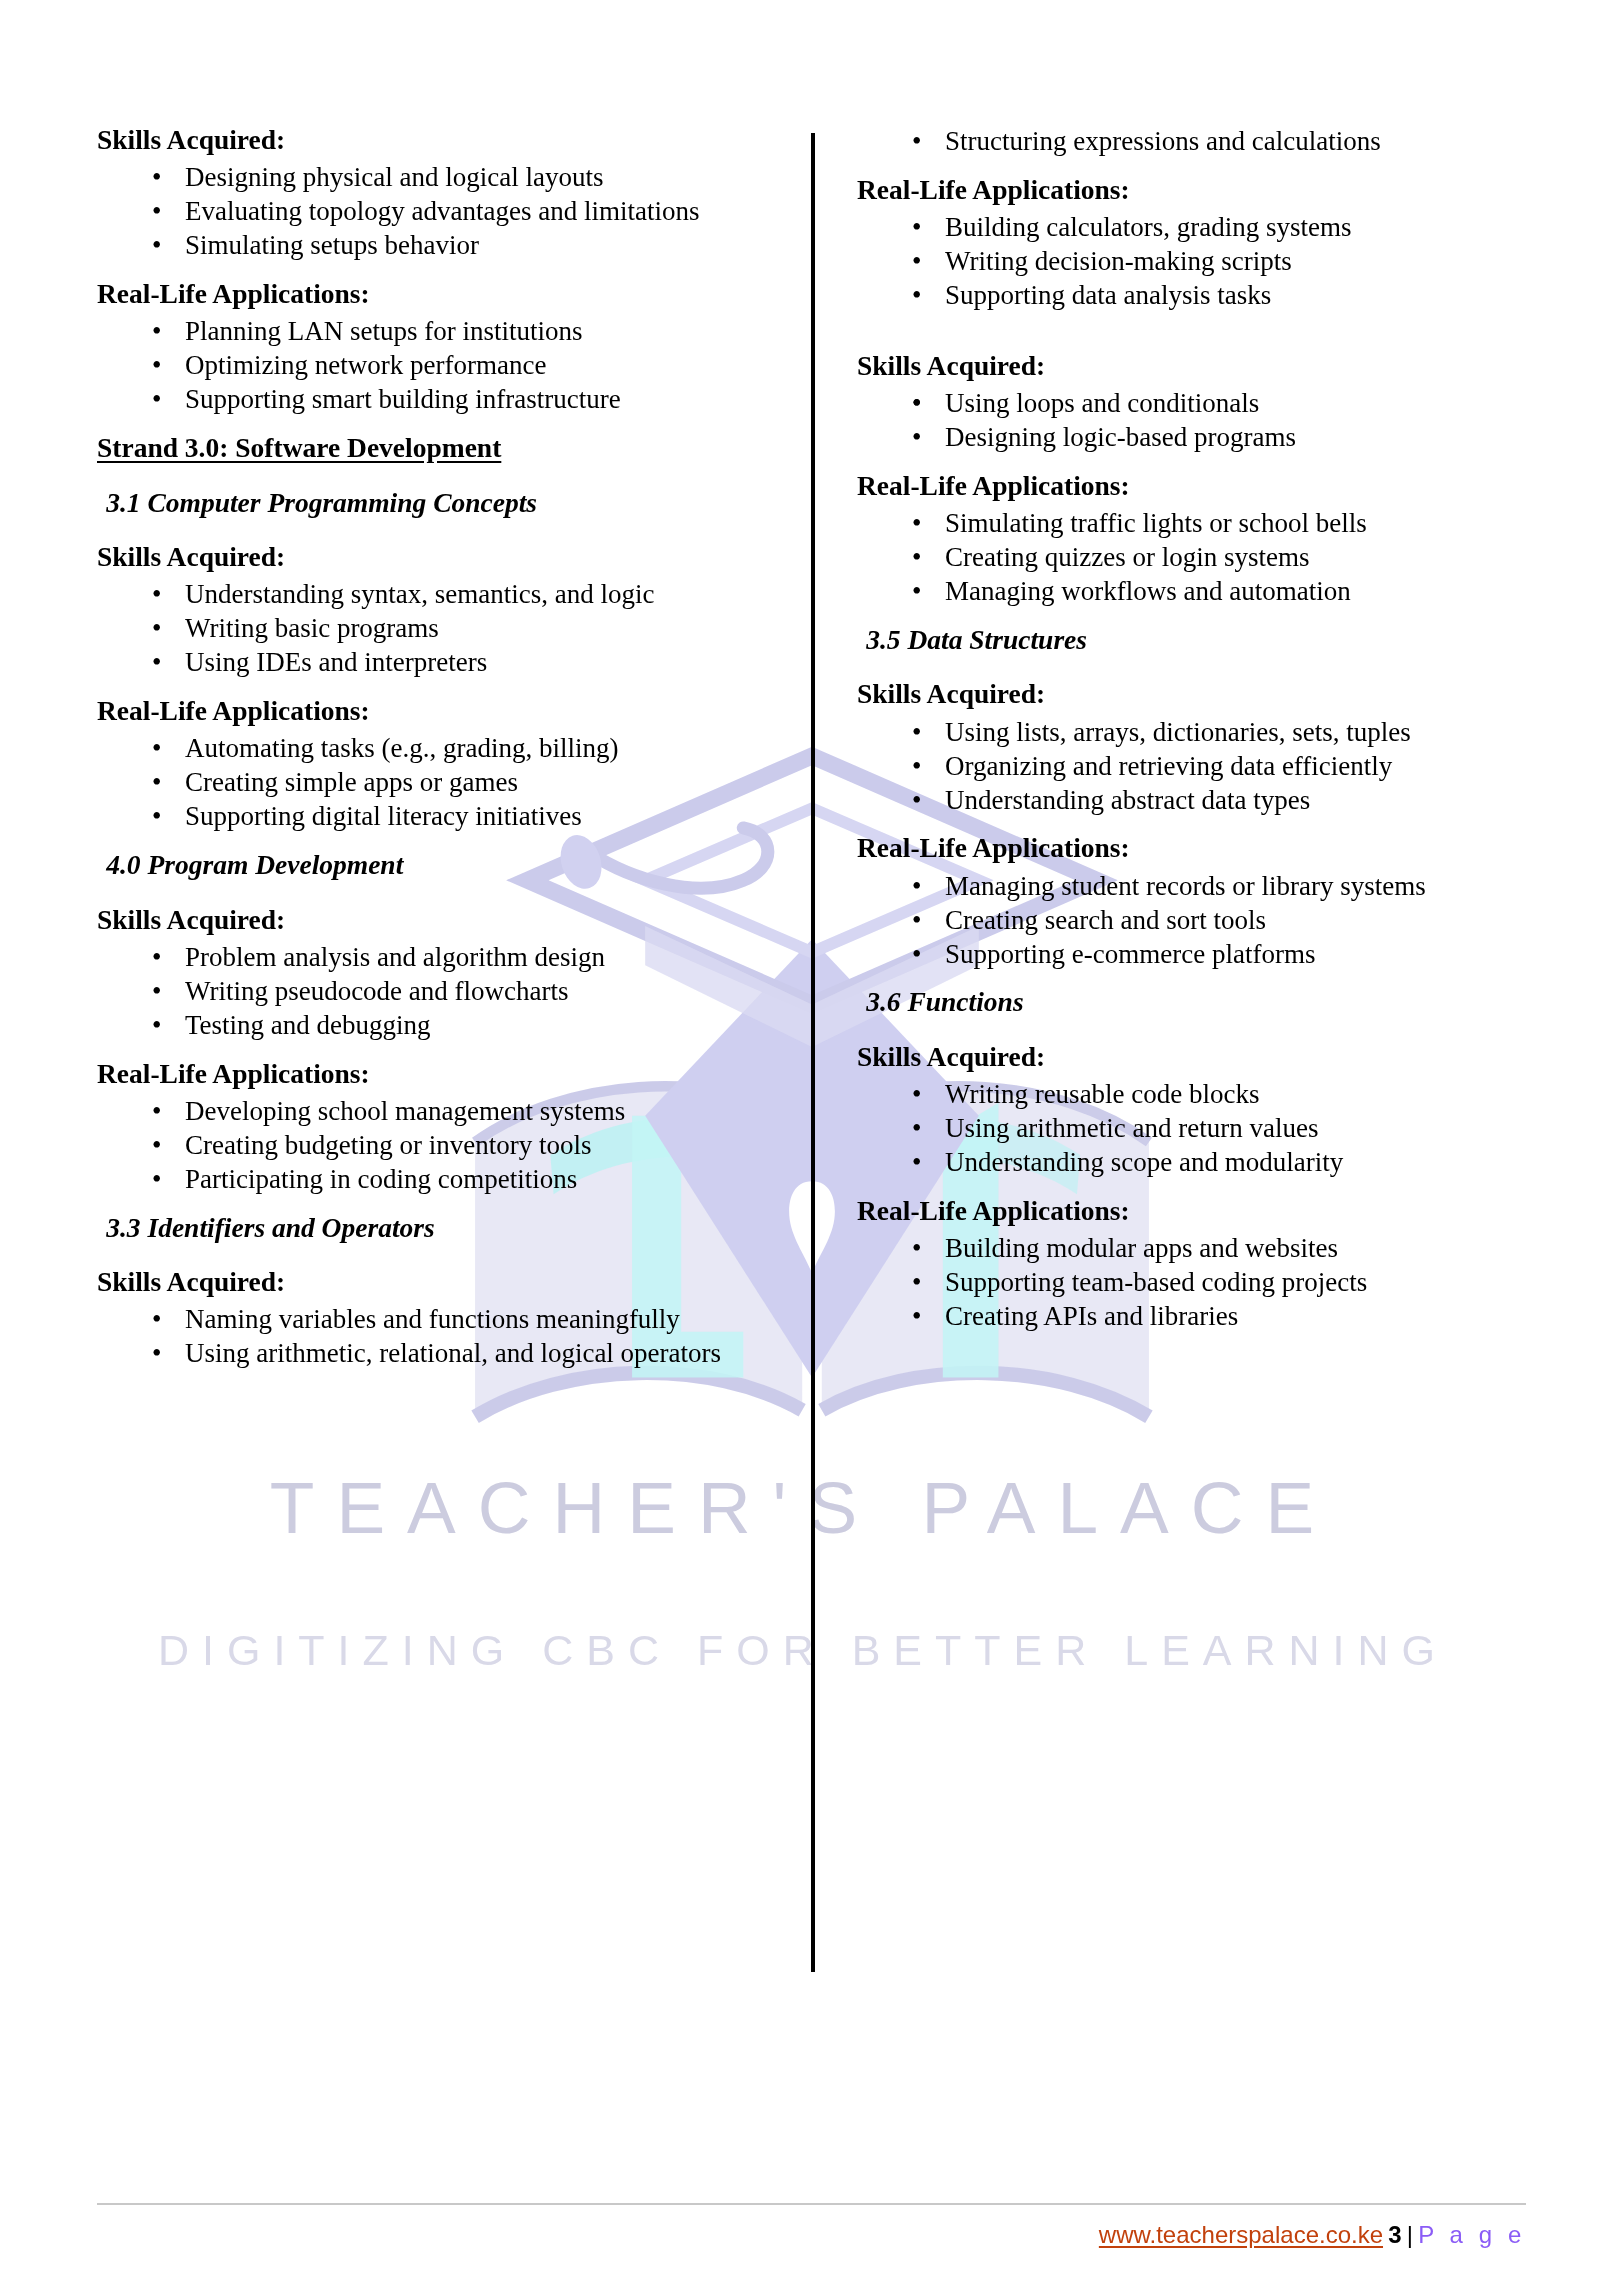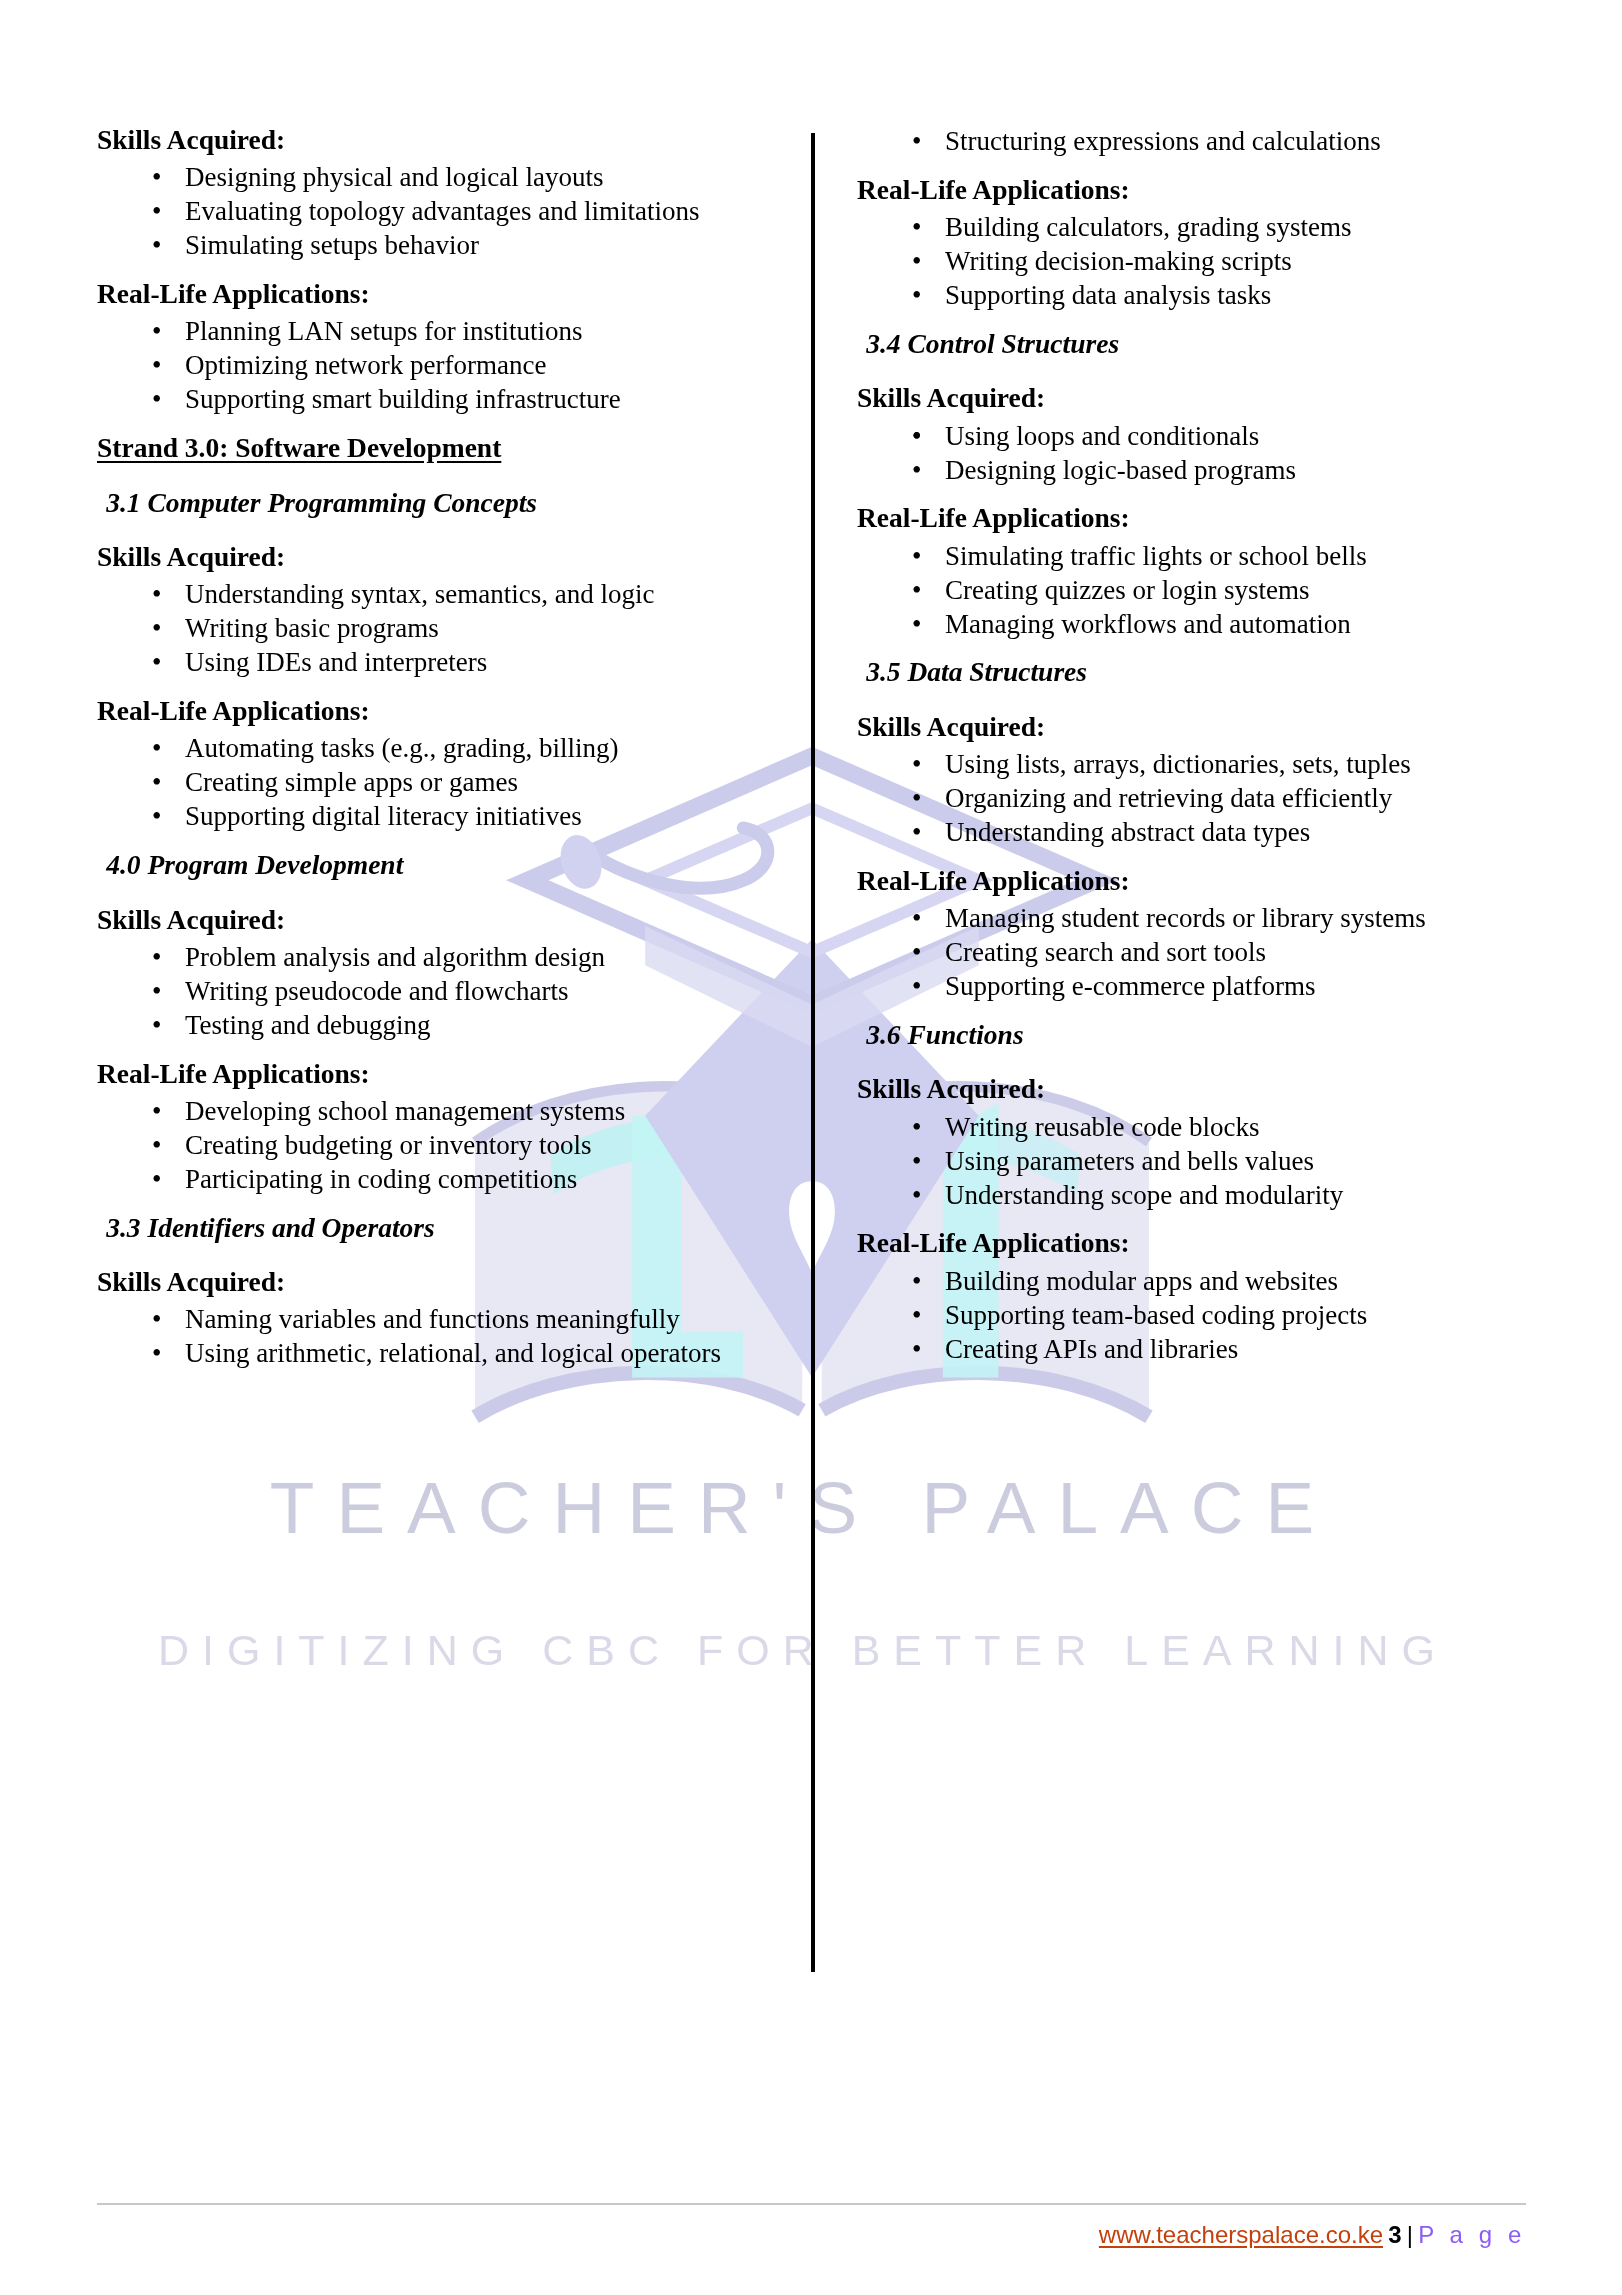--- a/index.html
+++ b/index.html
@@ -291,21 +291,20 @@
 
       <div class="spacer-sm"></div>
       <div class="heading-bold">Real-Life Applications:</div>
       <ul class="bullets">
         <li><span class="bullet-dot">•</span><span>Building calculators, grading systems</span></li>
         <li><span class="bullet-dot">•</span><span>Writing decision-making scripts</span></li>
         <li><span class="bullet-dot">•</span><span>Supporting data analysis tasks</span></li>
       </ul>
 
       <div class="spacer-sm"></div>
-      <div class="heading-sub">3.4 Control Structures</div>
 
       <div class="spacer-md"></div>
       <div class="heading-bold">Skills Acquired:</div>
       <ul class="bullets">
         <li><span class="bullet-dot">•</span></li>
         <li><span class="bullet-dot">•</span><span>Using loops and conditionals</span></li>
         <li><span class="bullet-dot">•</span><span>Designing logic-based programs</span></li>
       </ul>
 
       <div class="spacer-sm"></div>
@@ -335,21 +334,21 @@
         <li><span class="bullet-dot">•</span><span>Supporting e-commerce platforms</span></li>
       </ul>
 
       <div class="spacer-sm"></div>
       <div class="heading-sub">3.6 Functions</div>
 
       <div class="spacer-md"></div>
       <div class="heading-bold">Skills Acquired:</div>
       <ul class="bullets">
         <li><span class="bullet-dot">•</span><span>Writing reusable code blocks</span></li>
-        <li><span class="bullet-dot">•</span><span>Using parameters and bells values</span></li>
+        <li><span class="bullet-dot">•</span><span>Using arithmetic and return values</span></li>
         <li><span class="bullet-dot">•</span><span>Understanding scope and modularity</span></li>
       </ul>
 
       <div class="spacer-sm"></div>
       <div class="heading-bold">Real-Life Applications:</div>
       <ul class="bullets">
         <li><span class="bullet-dot">•</span><span>Building modular apps and websites</span></li>
         <li><span class="bullet-dot">•</span><span>Supporting team-based coding projects</span></li>
         <li><span class="bullet-dot">•</span><span>Creating APIs and libraries</span></li>
       </ul>

